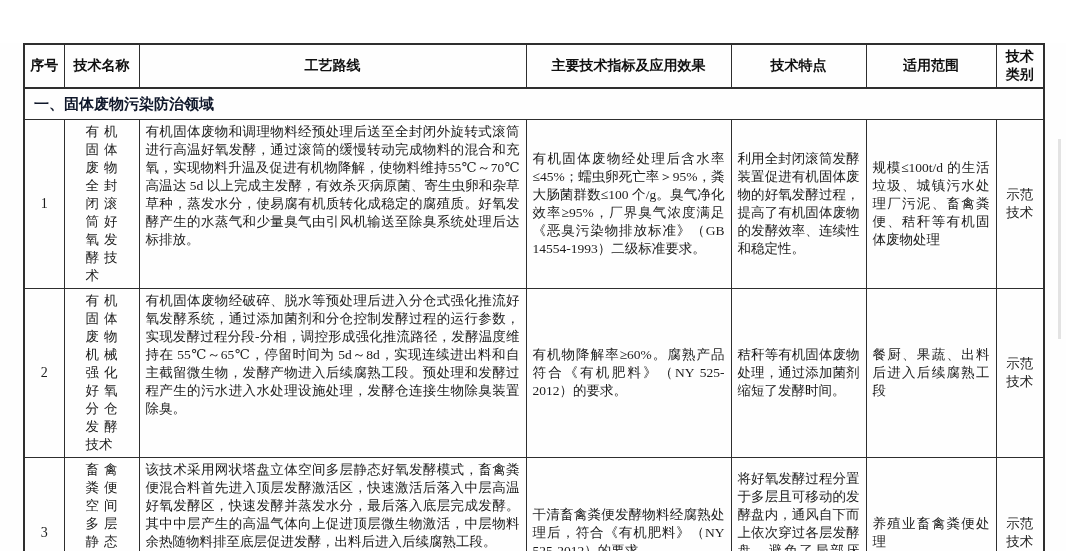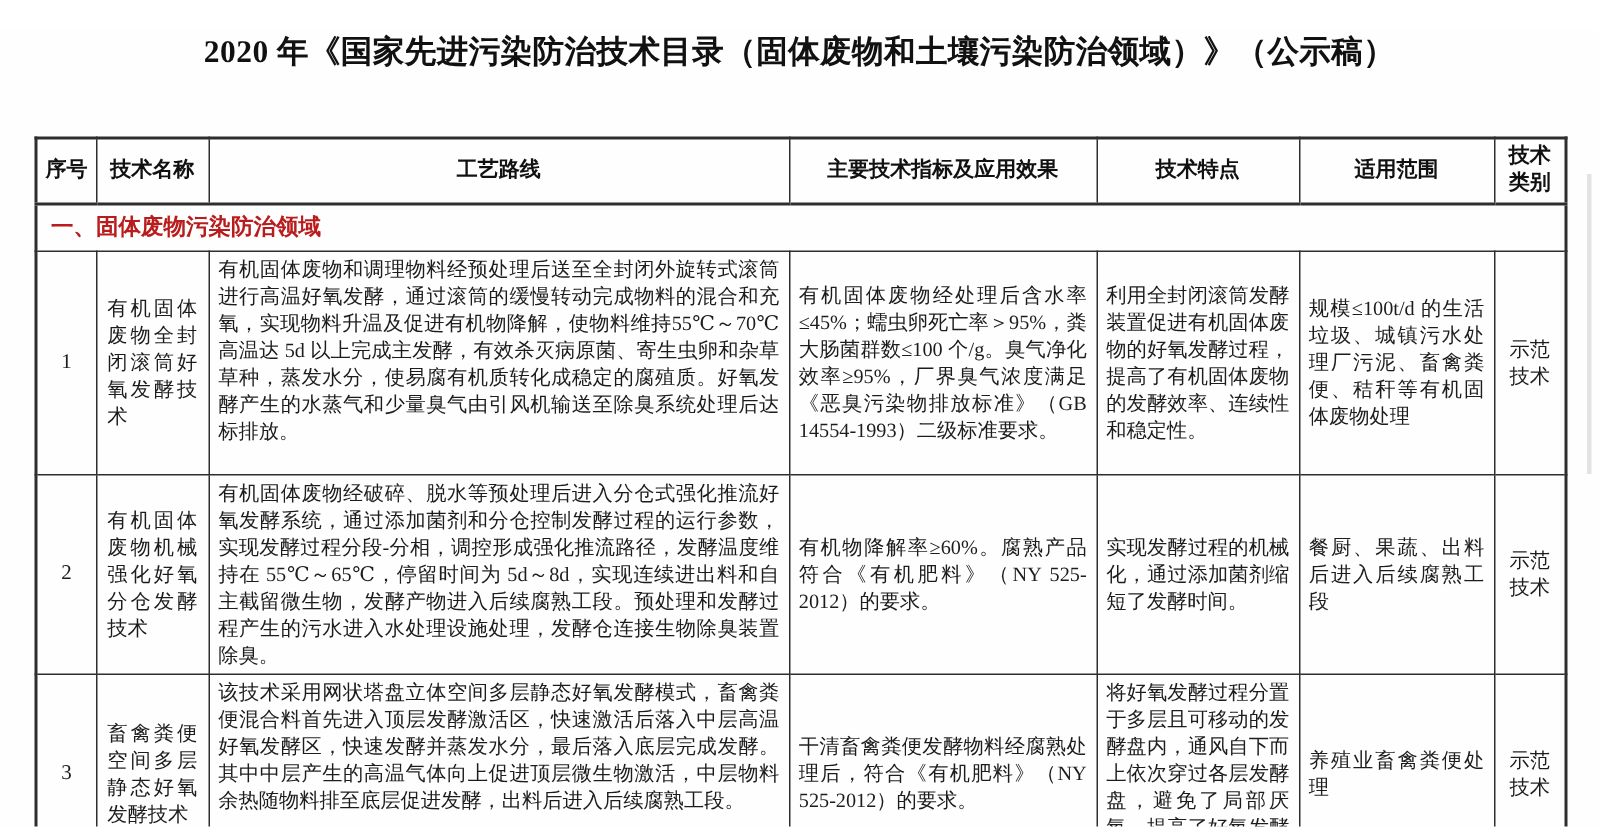--- a/index.html
+++ b/index.html
@@ -51,35 +51,35 @@
   }
 
   
   tr.section-row td {
     height: 31px;
     font-size: 15px;
     font-weight: bold;
     text-align: left;
     vertical-align: middle;
     padding: 2px 4px 2px 9px;
-    color: #b91c1c;
+    color: #0f172a;
   }
 
   
   tbody td {
     font-size: 13.5px;
     line-height: 18px;
     color: #1c1c1c;
   }
   td.c-no { text-align: center; vertical-align: middle; font-size: 14px; }
   td.c-name {
     text-align: justify;
     text-justify: inter-character;
     vertical-align: middle;
-    padding: 3px 7px;
+    padding: 3px 21px;
   }
   td.c-process {
     text-align: justify;
     text-justify: inter-character;
     vertical-align: top;
     padding: 3px 6px 3px 6px;
   }
   td.c-ind {
     text-align: justify;
     text-justify: inter-character;
@@ -108,21 +108,20 @@
     right: 5px; top: 96px;
     width: 3px; height: 200px;
     background: #e3e3e3;
   }
 </style>
 </head>
 <body>
 
 <div class="page">
 
-  <div class="doc-title">2020 年《国家先进污染防治技术目录（固体废物和土壤污染防治领域）》（公示稿）</div>
 
   <table class="catalog">
     <colgroup>
       <col style="width:40px">
       <col style="width:75px">
       <col style="width:387px">
       <col style="width:205px">
       <col style="width:135px">
       <col style="width:130px">
       <col style="width:48px">
@@ -151,21 +150,21 @@
         <td class="c-feat">利用全封闭滚筒发酵装置促进有机固体废物的好氧发酵过程，提高了有机固体废物的发酵效率、连续性和稳定性。</td>
         <td class="c-scope">规模≤100t/d 的生活垃圾、城镇污水处理厂污泥、畜禽粪便、秸秆等有机固体废物处理</td>
         <td class="c-cat">示范技术</td>
       </tr>
 
       <tr class="row-2">
         <td class="c-no">2</td>
         <td class="c-name">有机固体废物机械强化好氧分仓发酵技术</td>
         <td class="c-process">有机固体废物经破碎、脱水等预处理后进入分仓式强化推流好氧发酵系统，通过添加菌剂和分仓控制发酵过程的运行参数，实现发酵过程分段-分相，调控形成强化推流路径，发酵温度维持在 55℃～65℃，停留时间为 5d～8d，实现连续进出料和自主截留微生物，发酵产物进入后续腐熟工段。预处理和发酵过程产生的污水进入水处理设施处理，发酵仓连接生物除臭装置除臭。</td>
         <td class="c-ind">有机物降解率≥60%。腐熟产品符合《有机肥料》（NY 525-2012）的要求。</td>
-        <td class="c-feat">实现发酵过程的机械化，通过添加菌剂缩短了发酵时间。</td>
+        <td class="c-feat">秸秆等有机固体废物处理，通过添加菌剂缩短了发酵时间。</td>
         <td class="c-scope">餐厨、果蔬、出料后进入后续腐熟工段</td>
         <td class="c-cat">示范技术</td>
       </tr>
 
       <tr class="row-3">
         <td class="c-no">3</td>
         <td class="c-name">畜禽粪便空间多层静态好氧发酵技术</td>
         <td class="c-process">该技术采用网状塔盘立体空间多层静态好氧发酵模式，畜禽粪便混合料首先进入顶层发酵激活区，快速激活后落入中层高温好氧发酵区，快速发酵并蒸发水分，最后落入底层完成发酵。其中中层产生的高温气体向上促进顶层微生物激活，中层物料余热随物料排至底层促进发酵，出料后进入后续腐熟工段。</td>
         <td class="c-ind">干清畜禽粪便发酵物料经腐熟处理后，符合《有机肥料》（NY 525-2012）的要求。</td>
         <td class="c-feat">将好氧发酵过程分置于多层且可移动的发酵盘内，通风自下而上依次穿过各层发酵盘，避免了局部厌氧，提高了好氧发酵效率。</td>

